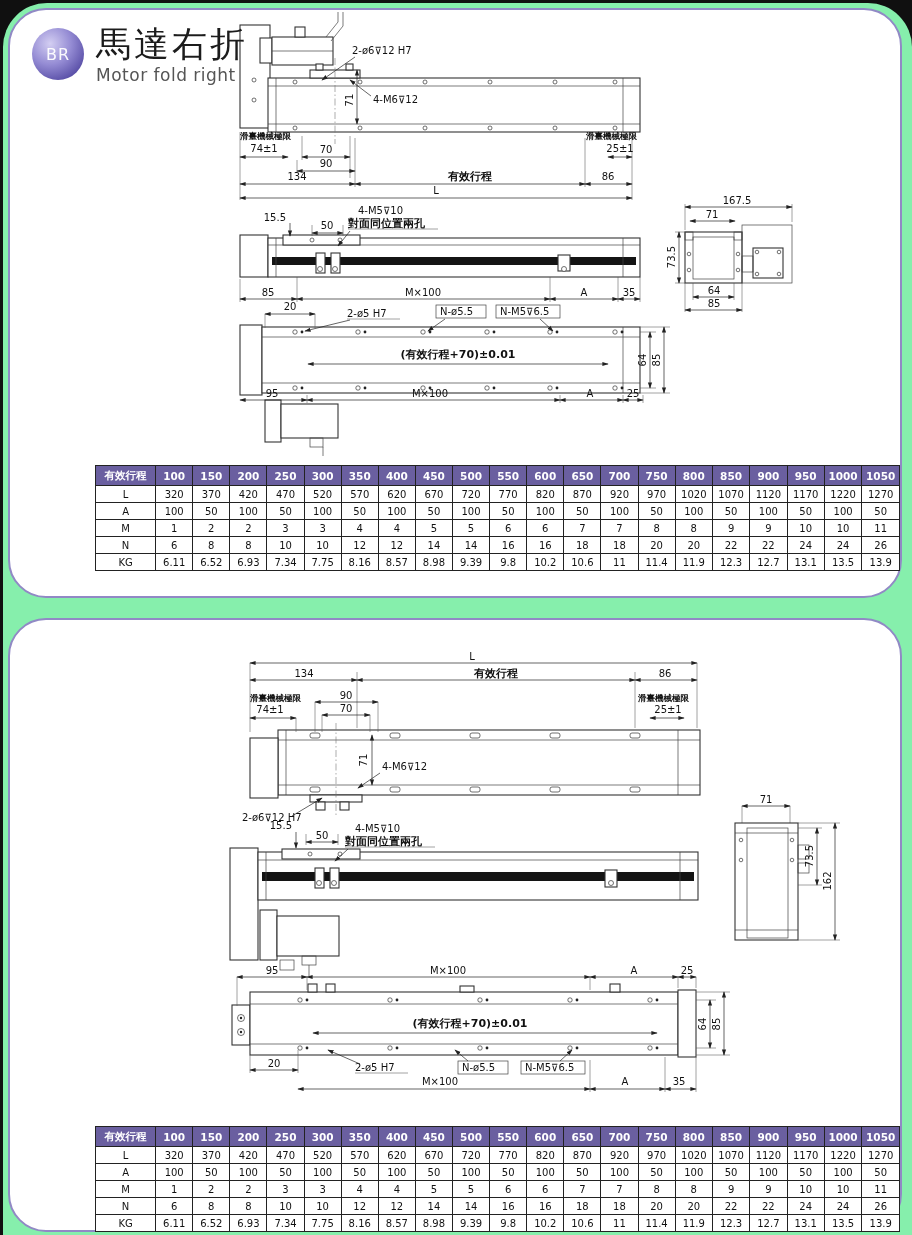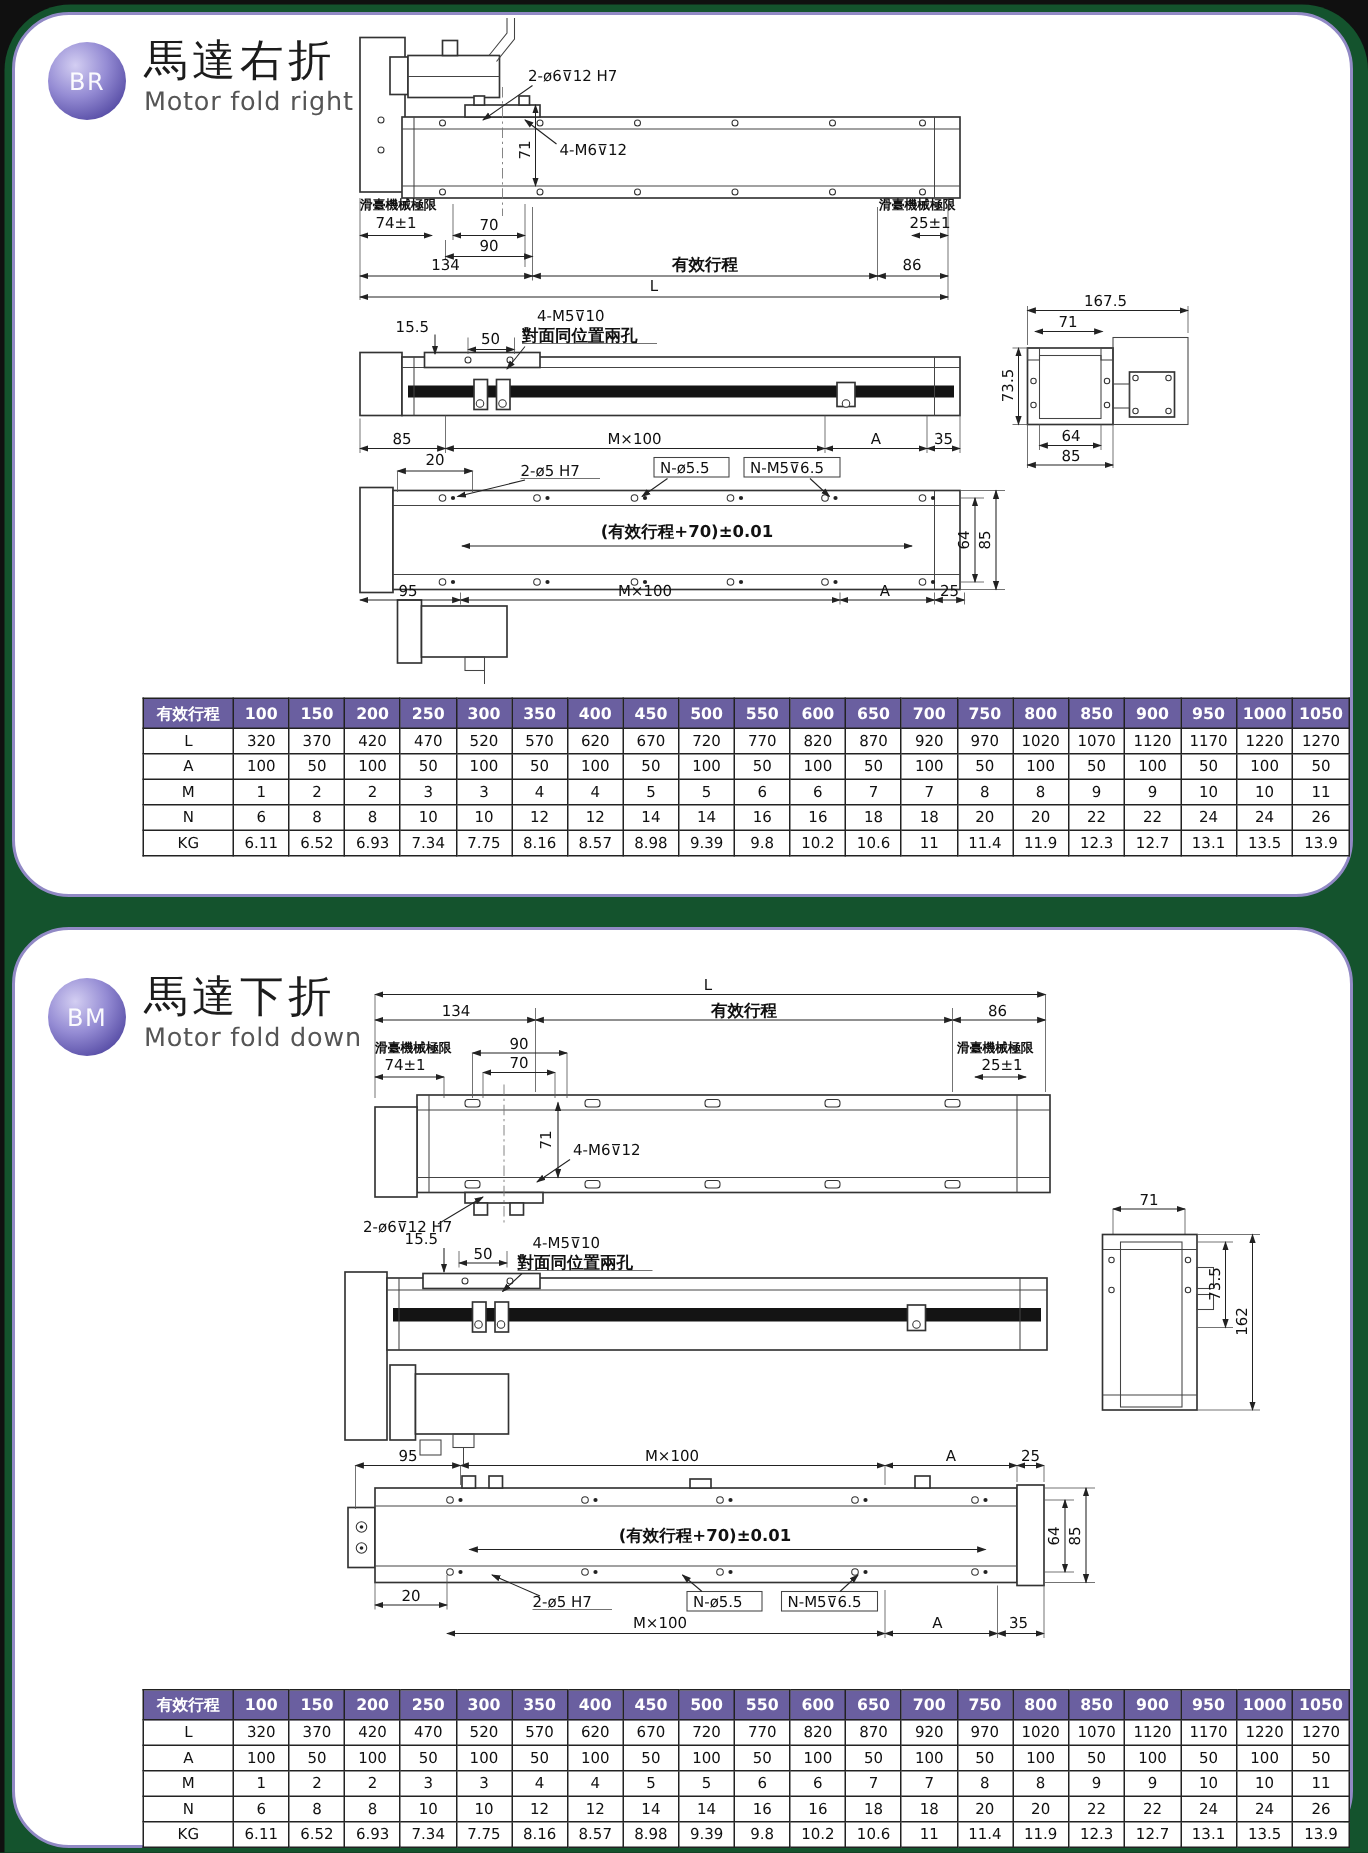--- a/index.html
+++ b/index.html
@@ -1,31 +1,31 @@
 <!DOCTYPE html>
 <html><head>
 <meta charset="utf-8">
 <style>
   html,body{margin:0;padding:0;}
   body{width:912px;height:1235px;background:#101010;position:relative;
        font-family:"DejaVu Sans",sans-serif;-webkit-font-smoothing:antialiased;}
   .sheet{position:absolute;left:3px;top:3px;width:909px;height:1232px;
-         background:#14532d;border-radius:44px 44px 0 0;}
+         background:#86efac;border-radius:44px 44px 0 0;}
   .panel{position:absolute;background:#fff;border:2px solid #9189c5;border-radius:38px;}
   #panel-br{left:5px;top:5px;width:890px;height:586px;}
   #panel-bm{left:5px;top:615px;width:890px;height:610px;}
   .sec-head{position:absolute;left:22px;display:flex;align-items:flex-start;gap:12px;z-index:3;}
   #panel-br .sec-head{top:14px;}
   #panel-bm .sec-head{top:28px;}
   .badge{width:52px;height:52px;border-radius:50%;flex:0 0 52px;
          background:radial-gradient(circle at 35% 30%, #d3cef2 0%, #958cd4 42%, #5a50a8 78%, #443c90 100%);
          color:rgba(255,255,255,.95);font-size:16px;letter-spacing:1px;
          display:flex;align-items:center;justify-content:center;margin-top:4px;}
   .titles{display:flex;flex-direction:column;}
-  .sec-title{font-size:29px;letter-spacing:3px;color:#1c1c1c;line-height:1.15;}
+  .sec-title{font-size:35px;letter-spacing:3px;color:#1c1c1c;line-height:1.15;}
   .sec-sub{font-size:17px;color:#555;letter-spacing:.5px;margin-top:1px;}
   .draw{position:absolute;left:0;top:0;z-index:1;}
   
   .ol{fill:#fff;stroke:#333;stroke-width:1.1;}
   .ol2{fill:none;stroke:#444;stroke-width:.7;}
   .flb{fill:#141414;}
   .dim{stroke:#222;stroke-width:.7;fill:none;}
   .ext{stroke:#555;stroke-width:.55;}
   .cl{stroke:#777;stroke-width:.6;stroke-dasharray:7 2.5 1.5 2.5;fill:none;}
   .hc{fill:#fff;stroke:#333;stroke-width:.7;}
@@ -431,27 +431,20 @@
             <td>12.7</td>
             <td>13.1</td>
             <td>13.5</td>
             <td>13.9</td>
           </tr>
         </tbody>
       </table>
   </div>
 
   <div class="panel" id="panel-bm">
-    <div class="sec-head">
-      <div class="badge">BM</div>
-      <div class="titles">
-        <div class="sec-title">馬達下折</div>
-        <div class="sec-sub">Motor fold down</div>
-      </div>
-    </div>
 
     <svg class="draw" width="886" height="500" viewBox="0 0 886 500">
       <defs>
         <marker id="aM" markerWidth="9" markerHeight="8" refX="8" refY="4" orient="auto-start-reverse">
           <path d="M0,1 9,4 0,7Z" fill="#222"></path>
         </marker>
       </defs>
 
       <g>
         <rect class="ol" x="268" y="110" width="422" height="65"></rect>

